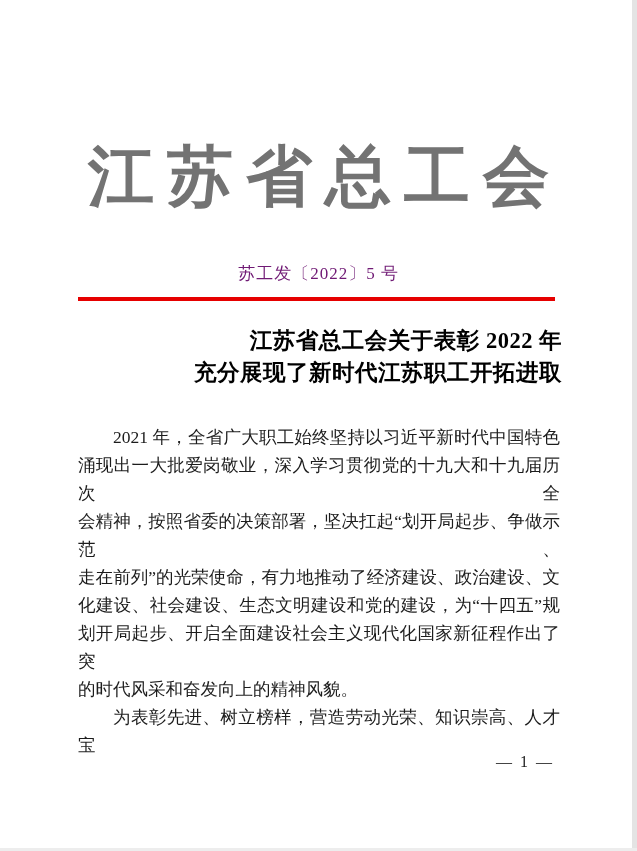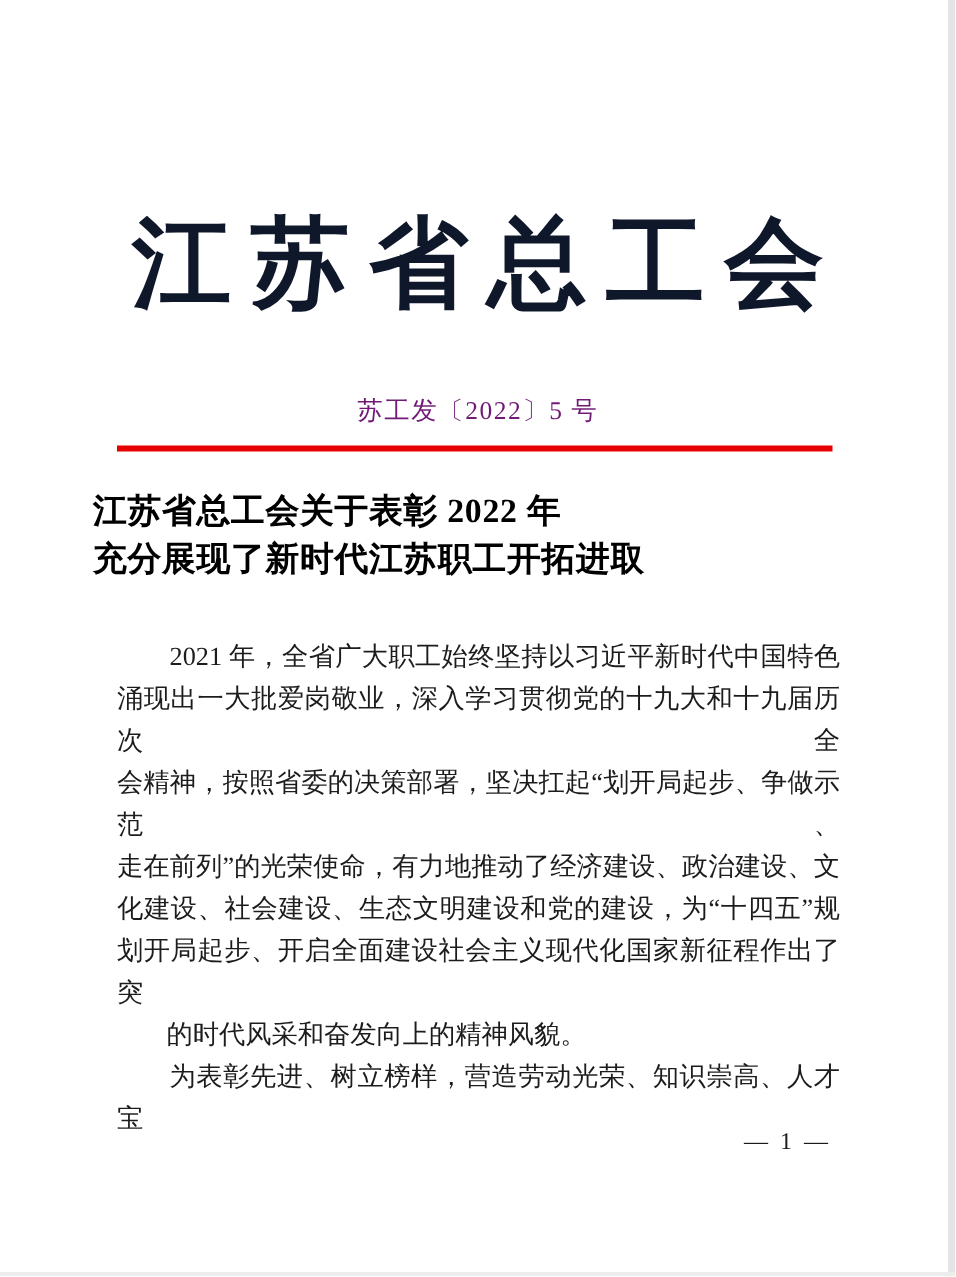--- a/index.html
+++ b/index.html
@@ -36,21 +36,21 @@
   
   .letterhead {
     position: absolute;
     top: 141px;
     left: 0;
     width: 100%;
     text-align: center;
     font-size: 66px;
     line-height: 1.1;
     font-weight: bold;
-    color: #0f172a;
+    color: #737373;
     letter-spacing: 13px;
     padding-left: 13px;
     white-space: nowrap;
     box-sizing: border-box;
   }
   
   .doc-number {
     position: absolute;
     top: 262px;
     left: 0;
@@ -66,24 +66,24 @@
     top: 297px;
     left: 78px;
     width: 477px;
     height: 4px;
     background: #e60000;
   }
   
   .doc-title {
     position: absolute;
     top: 325px;
-    left: 62px;
+    left: 80px;
     width: 482px;
     margin: 0;
-    text-align: left;
+    text-align: right;
     font-size: 22.5px;
     line-height: 32px;
     font-weight: bold;
     letter-spacing: 0.5px;
     color: #000000;
   }
   .doc-title .tl { display: block; }
   
   .body-text {
     position: absolute;
@@ -92,21 +92,21 @@
     width: 482px;
     font-size: 17.5px;
     line-height: 28px;
     color: #1c1c1c;
   }
   .line {
     text-align: justify;
     text-align-last: justify;
   }
   .line.first { text-indent: 35px; }
-  .line.para-end { text-align-last: left; margin-left: 33px; }
+  .line.para-end { text-align-last: left; }
   
   .page-number {
     position: absolute;
     top: 753px;
     left: 78px;
     width: 482px;
     box-sizing: border-box;
     padding-right: 6px;
     text-align: right;
     font-size: 16px;

